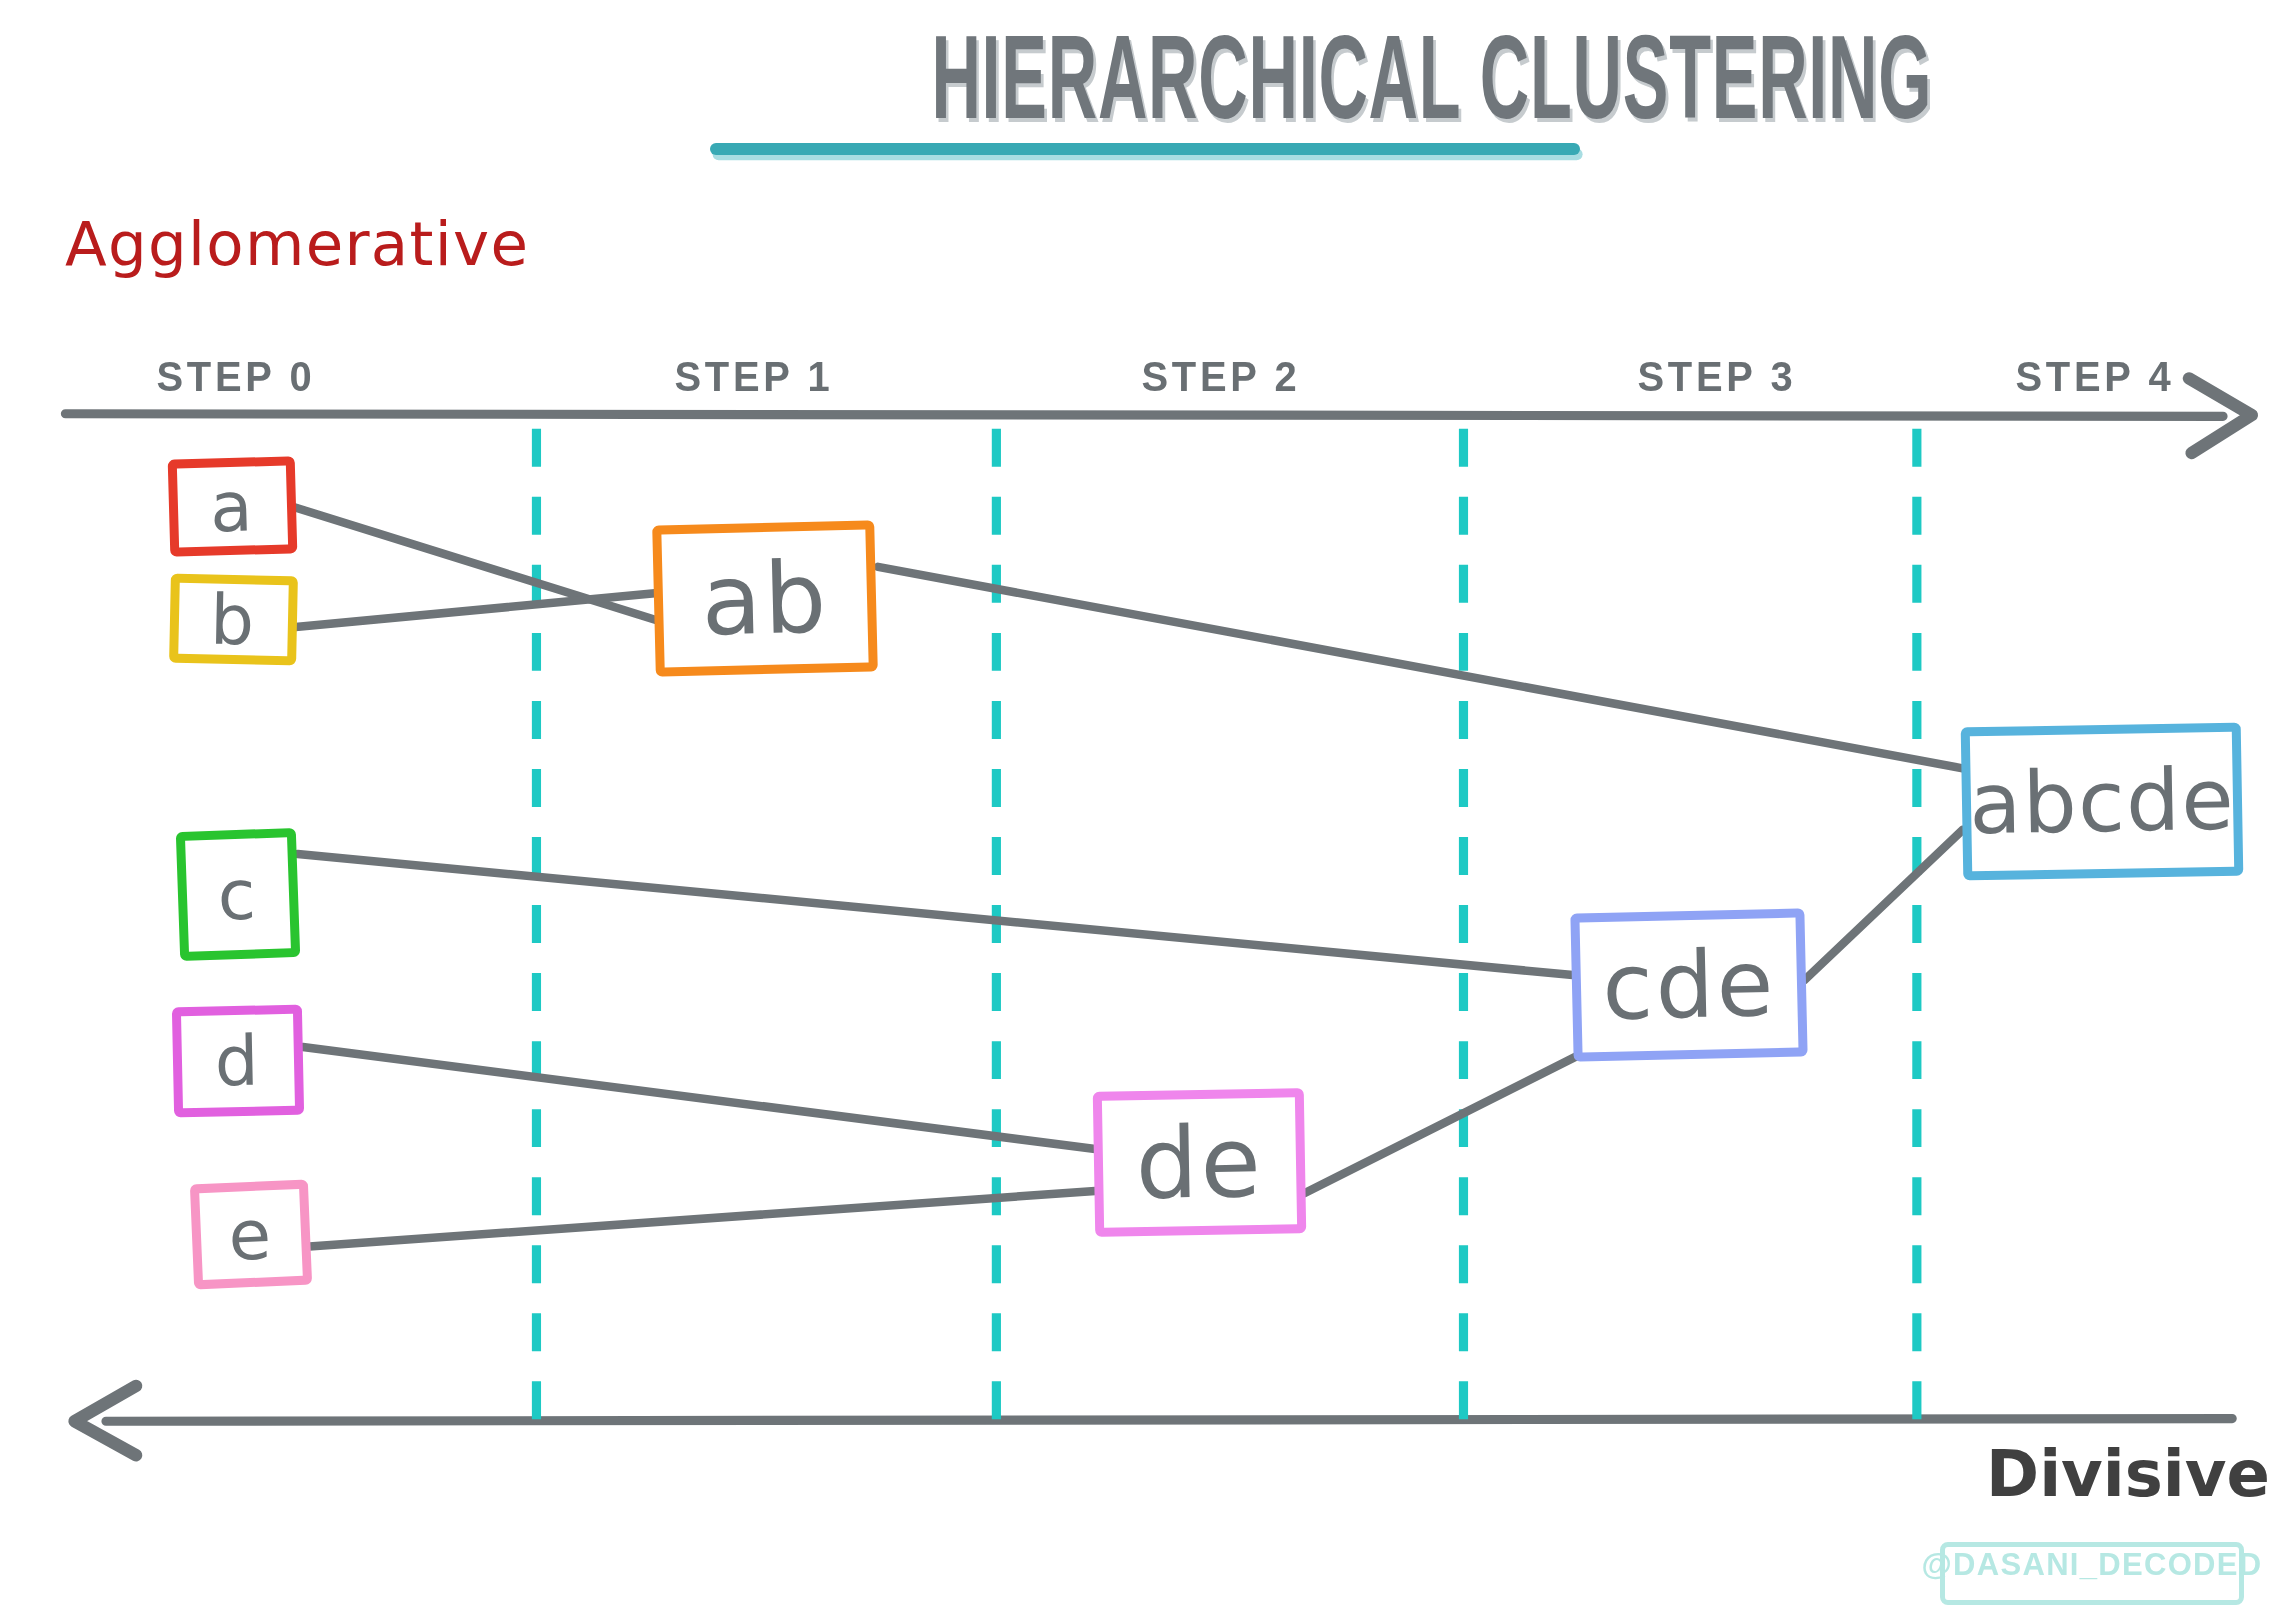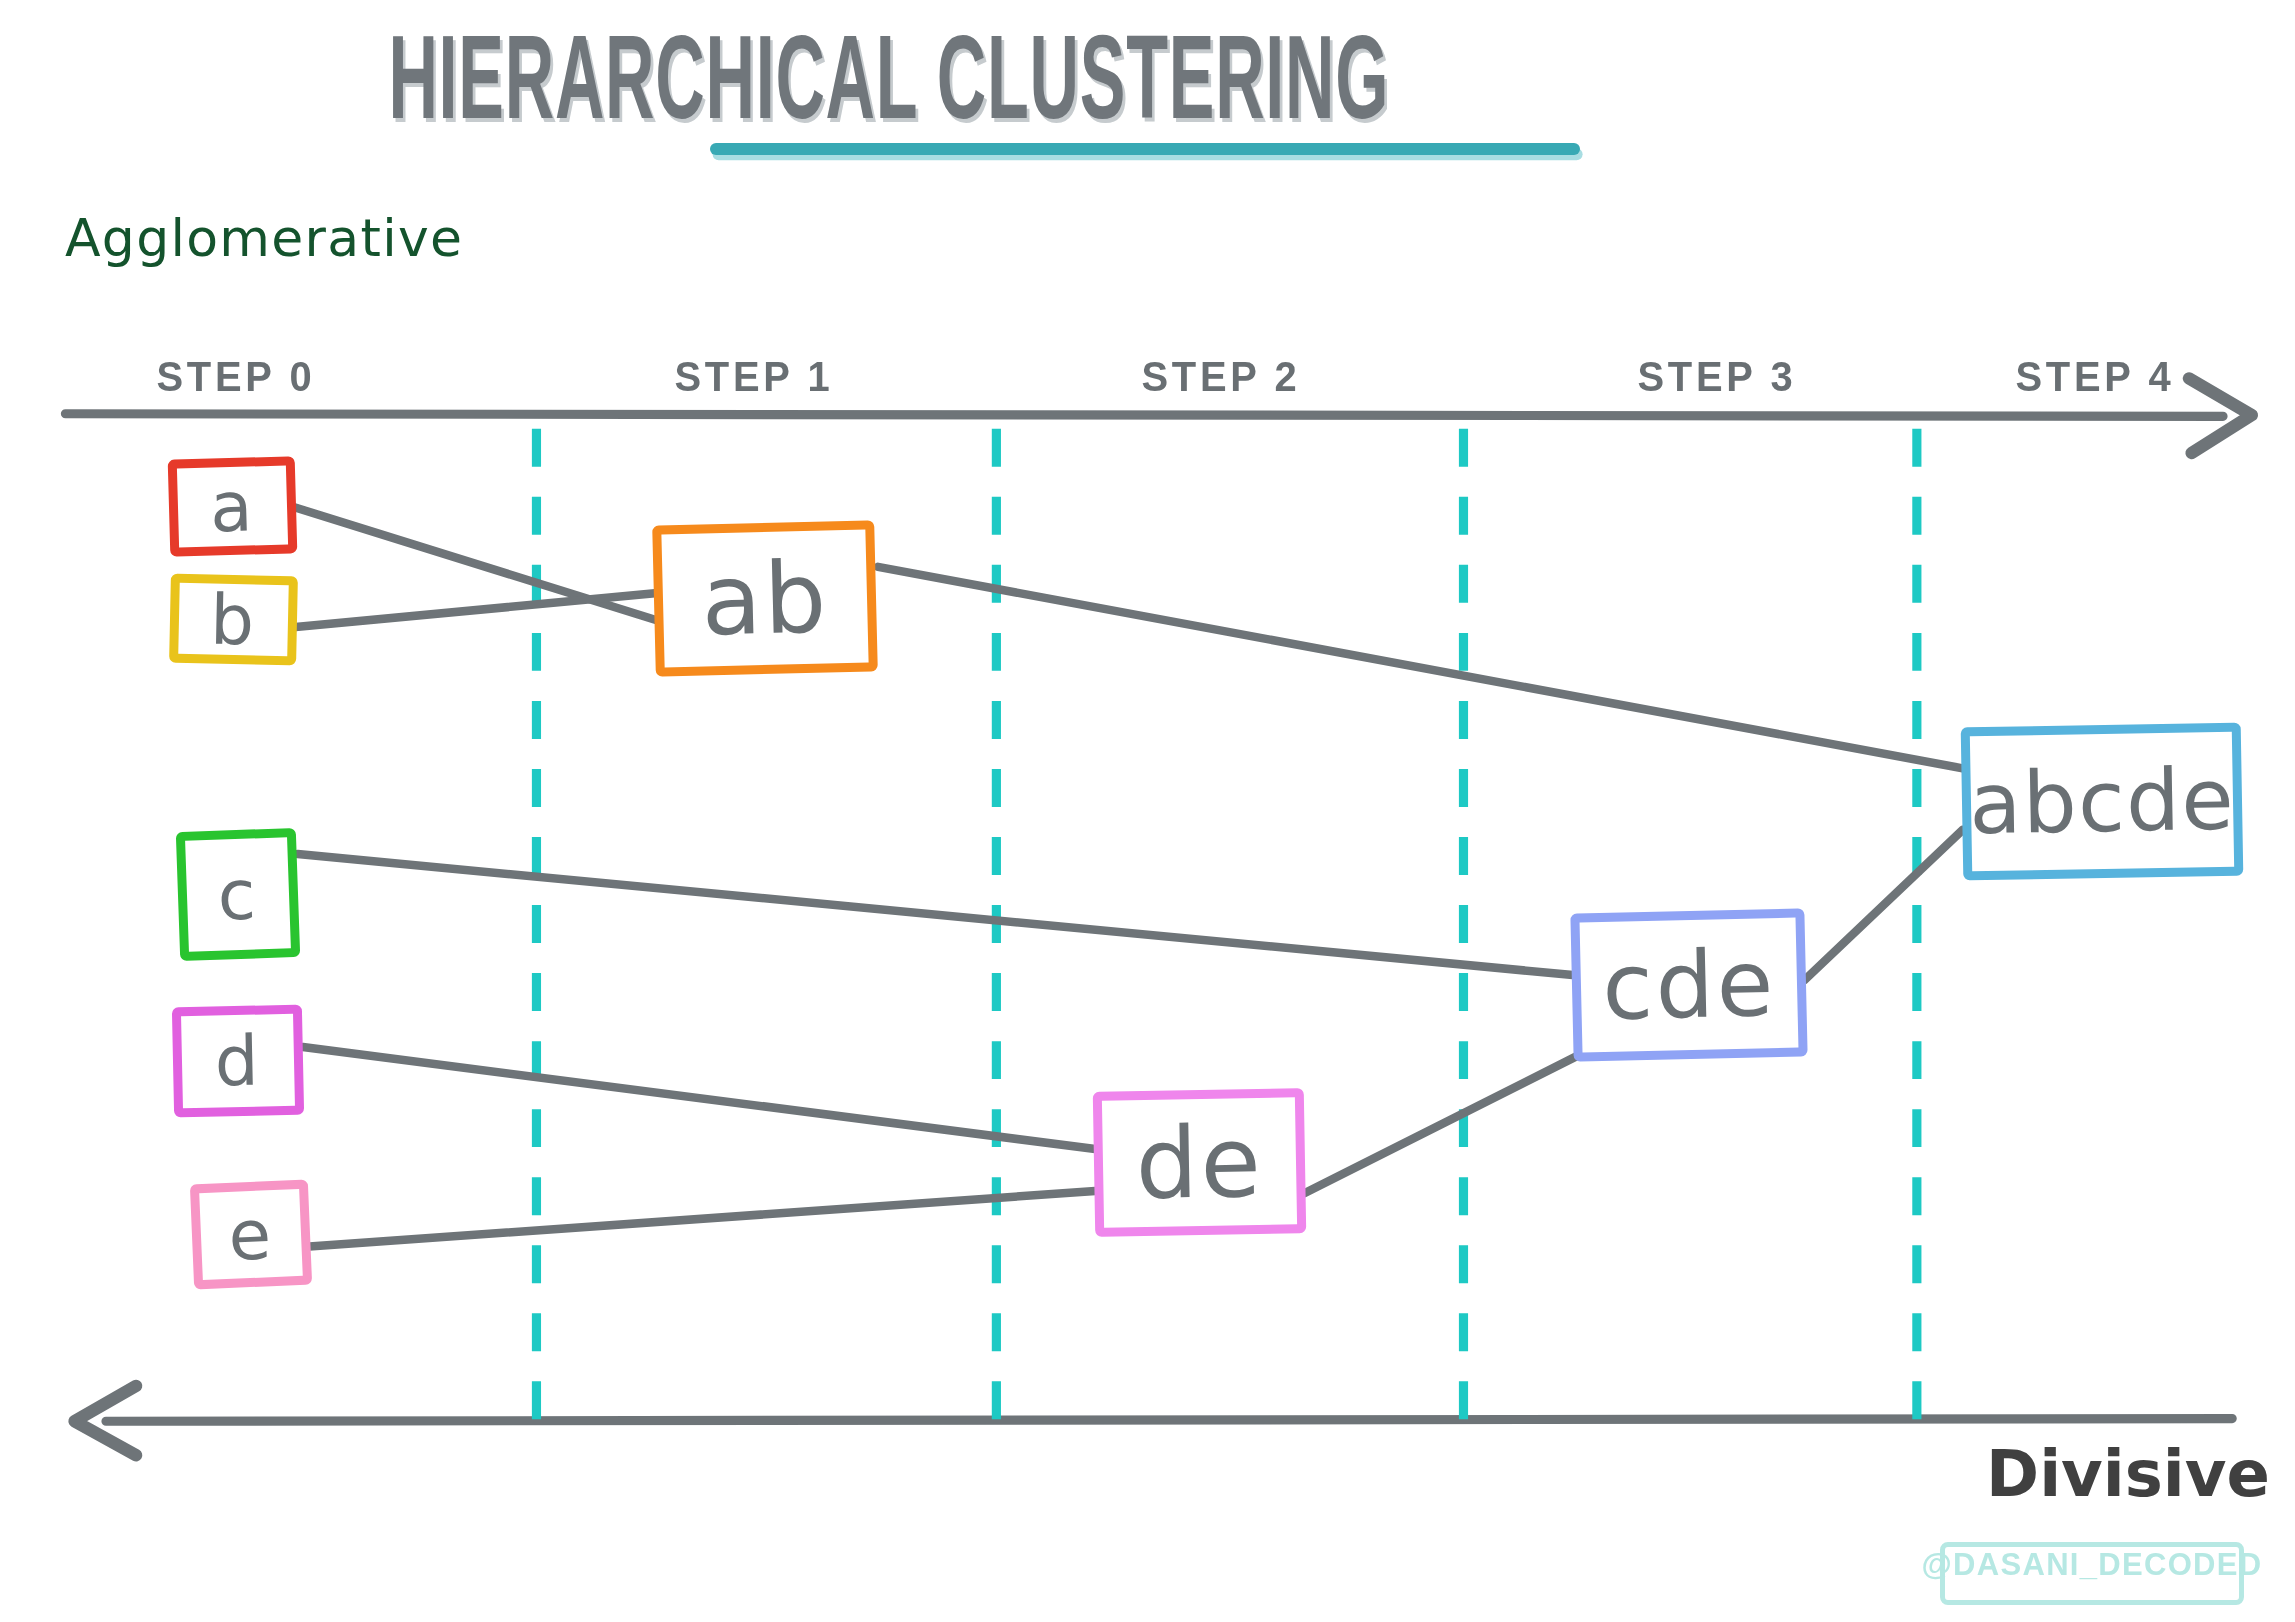--- a/index.html
+++ b/index.html
@@ -7,22 +7,21 @@
     position:relative;
     width:2295px;height:1623px;
     background:#ffffff;
     font-family:"DejaVu Sans", sans-serif;
     overflow:hidden;
     color:#6a7074;
   }
   
   .title-wrap{
     position:absolute;left:0;right:0;top:18.3px;
-    text-align:left;
-    margin-left:26px;
+    text-align:right;
   }
   .title-text{
     display:inline-block;
     font-family:"Liberation Sans", sans-serif;
     font-weight:bold;
     font-size:118px;
     line-height:1;
     letter-spacing:1.3px;
     color:#70767b;
     transform:scaleX(0.58);
@@ -32,21 +31,21 @@
   }
   .title-underline{
     position:absolute;left:710px;top:143px;
     width:870px;height:11.8px;border-radius:6.5px;
     background:var(--underline,#38a9b4);
     box-shadow:2.6px 5.2px 0 #a8dde2;
   }
   
   .agglomerative{
     position:absolute;left:65px;top:208px;
-    font-size:52px;color:#14532d;letter-spacing:1.3px;
+    font-size:61px;color:#b91c1c;letter-spacing:1.3px;
   }
   .divisive{
     position:absolute;left:1986px;top:1437px;width:275px;
     text-align:center;font-size:64px;font-weight:600;color:#404040;
   }
   
   .step-label{
     position:absolute;top:353px;width:262px;
     text-align:center;
     font-family:"Liberation Sans", sans-serif;

